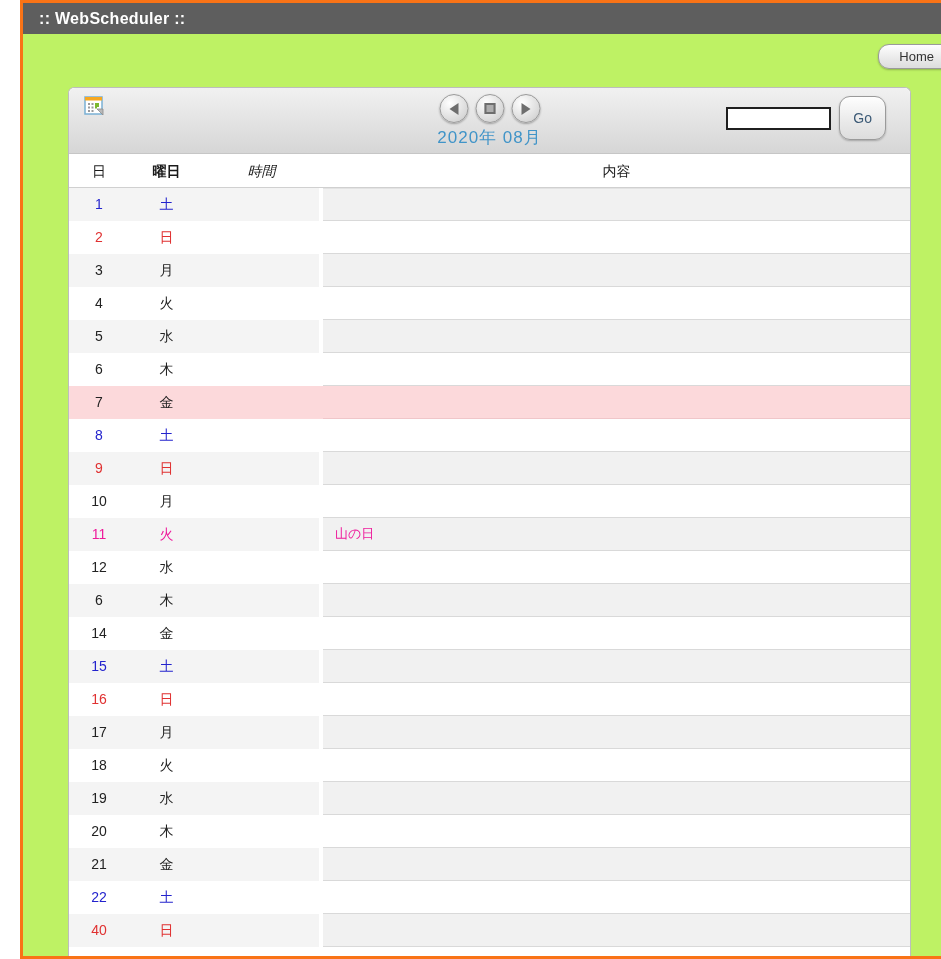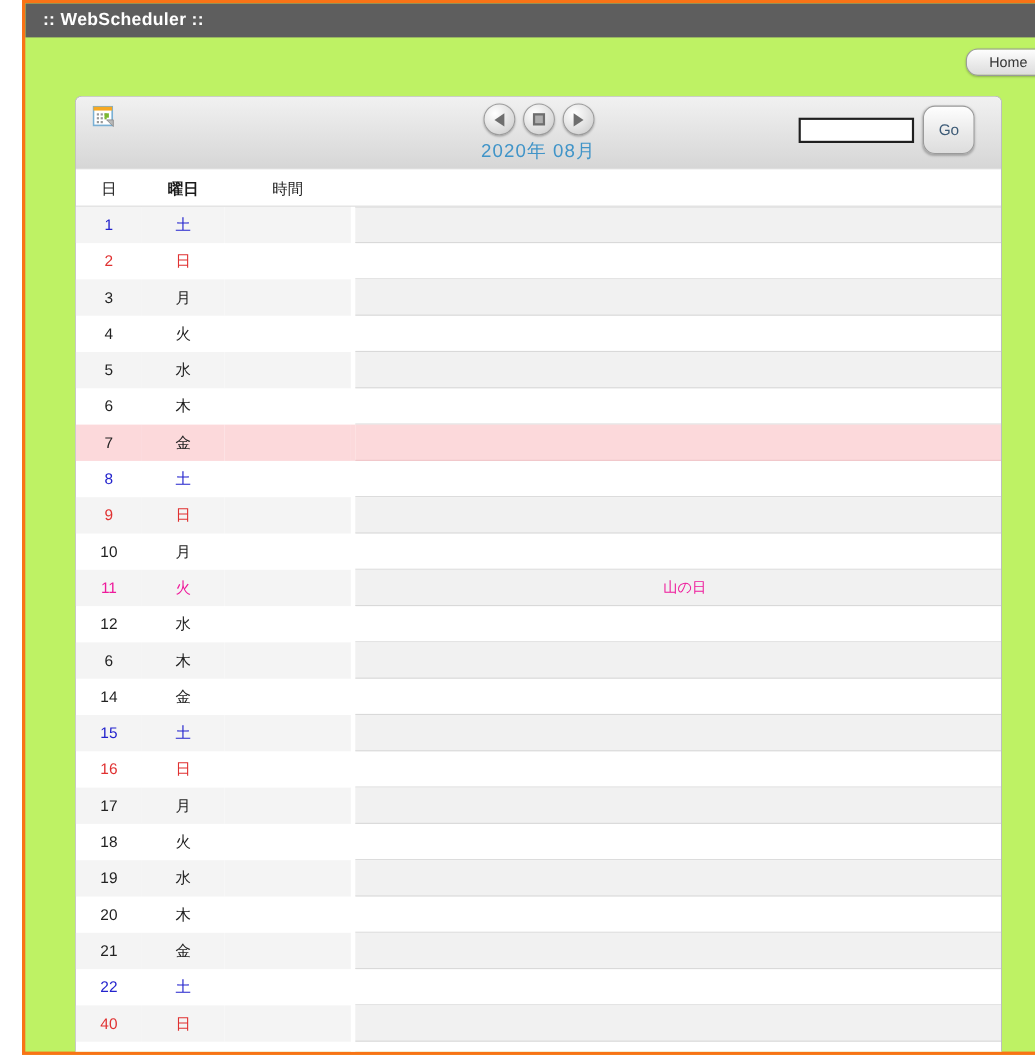--- a/index.html
+++ b/index.html
@@ -79,35 +79,35 @@
     border:2px solid #1f1f1f; background:#ffffff;
     font-size:13px; padding:0 4px;
   }
 
   
   .thead { display:flex; height:34px; line-height:34px; background:#ffffff;
            border-bottom:1px solid #d0d0d0; font-size:14px; color:#1a1a1a; }
   .thead .h { text-align:center; }
   .h-day { width:60px; }
   .h-wd { width:75px;font-weight:bold; }
-  .h-time { width:115px; }
+  .h-time { width:115px;font-style:italic; }
   .h-gap { width:4px; }
   .h-content { flex:1; }
 
   .row { display:flex; height:33px; line-height:32px; font-size:14px; color:#222222; background:#ffffff; }
   .row .c { height:100%; }
   .c.day { width:60px; text-align:center; }
   .c.wd { width:75px; text-align:center; }
   .c.time { width:115px; }
   .gap { width:4px; background:#ffffff; }
   .c.content { flex:1; padding-left:12px; border-bottom:1px solid #d9d9d9; font-size:13px; }
   .row:first-child .c.content { border-top:1px solid #e3e3e3; }
 
   .row.odd .c { background:#f4f4f4; }
-  .row.odd .c.content { background:#f1f1f1;text-align:center; }
+  .row.odd .c.content { background:#f1f1f1; }
 
   .row.today .c, .row.today .gap { background:#fcd9db !important; }
   .row.today .c.content { border-bottom-color:#f0c6c9; }
 
   .t-sat .day, .t-sat .wd { color:#2323cd; }
   .t-sun .day, .t-sun .wd { color:#e03131; }
   .t-hol .day, .t-hol .wd, .t-hol .content { color:#ee1a9b; }
 </style>
 </head>
 <body>
@@ -163,20 +163,21 @@
         <input class="search-input" type="text" value="" style="">
         <button class="btn go">Go</button>
       </div>
     </div>
 
     <div class="thead">
       <div class="h h-day">日</div>
       <div class="h h-wd">曜日</div>
       <div class="h h-time">時間</div>
       <div class="h-gap"></div>
+      <div class="h h-content">内容</div>
     </div>
 
     <div id="rows">
   <div class="row t-sat odd">
     <div class="c day">1</div>
     <div class="c wd">土</div>
     <div class="c time"></div>
     <div class="gap"></div>
     <div class="c content"></div>
   </div>

